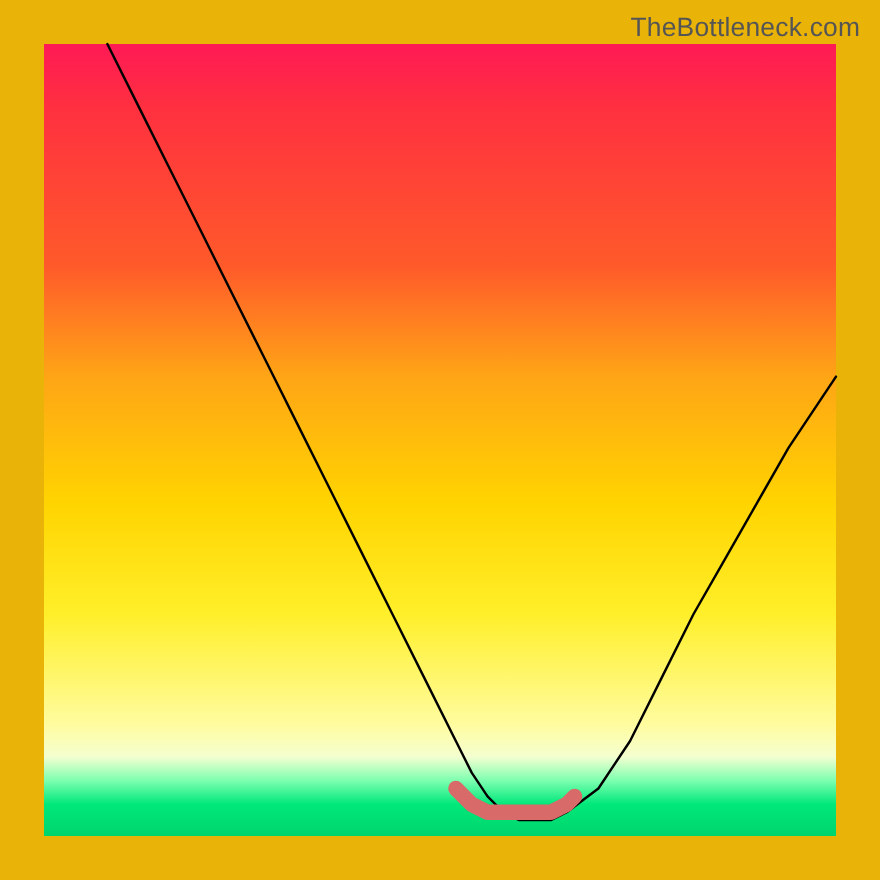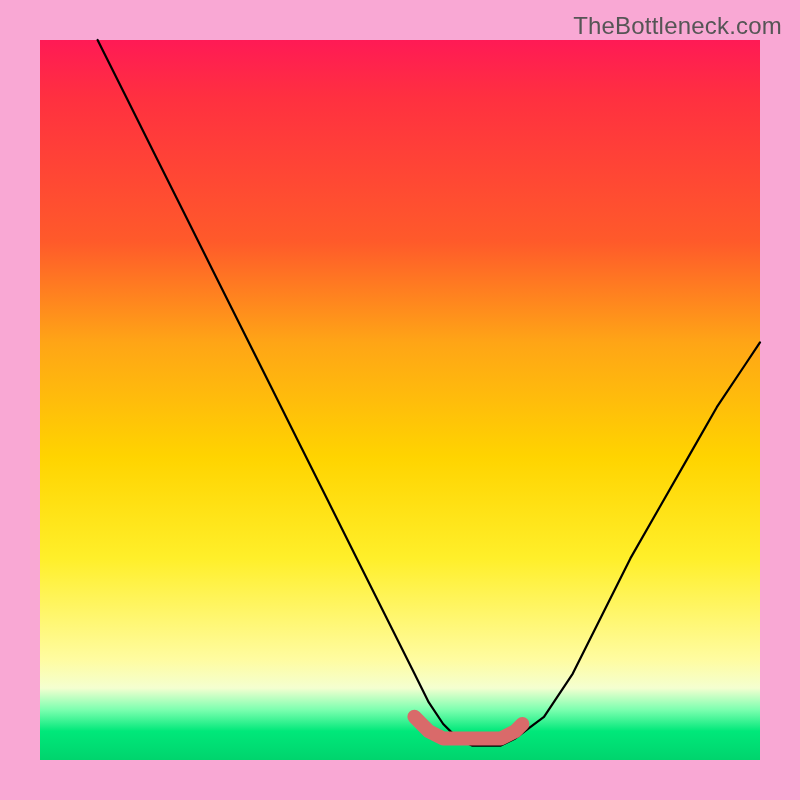--- a/index.html
+++ b/index.html
@@ -8,21 +8,21 @@
     width: 800px;
     height: 800px;
     background: #000;
     overflow: hidden;
     font-family: Arial, Helvetica, sans-serif;
   }
   .frame {
     position: absolute;
     left: 0; top: 0;
     width: 800px; height: 800px;
-    background: #f9a8d4;
+    background: #eab308;
   }
   .plot {
     position: absolute;
     left: 40px;
     top: 40px;
     width: 720px;
     height: 720px;
     
     background: linear-gradient(to bottom,
       #ff1a55 0%,

